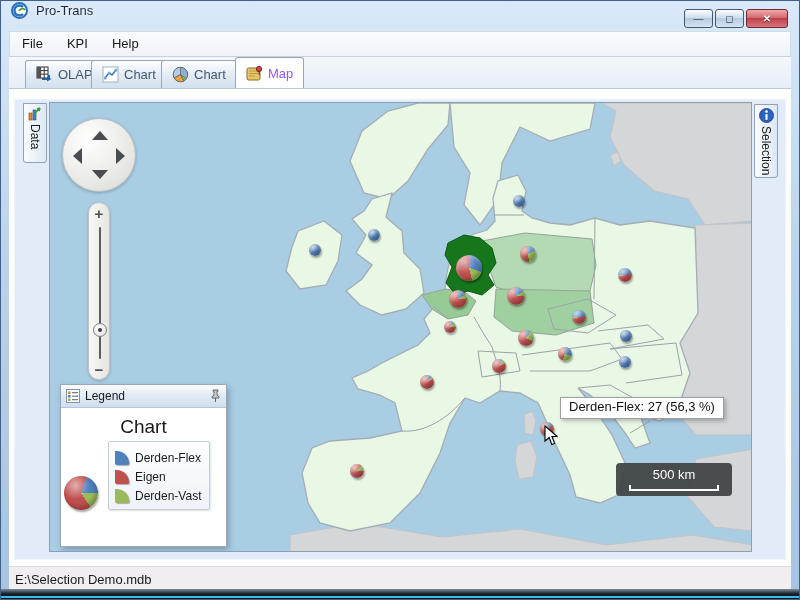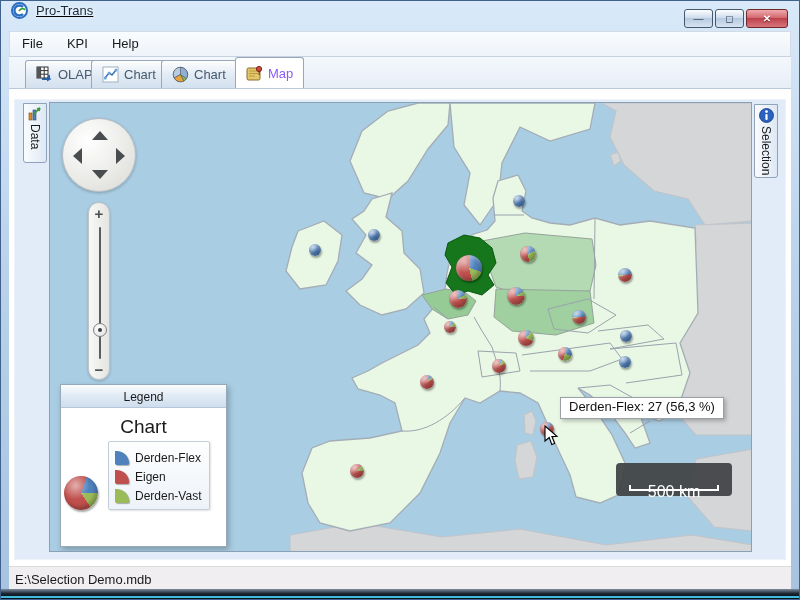--- a/index.html
+++ b/index.html
@@ -2,21 +2,21 @@
 <html><head>
 <meta charset="utf-8">
 <style>
   * { box-sizing: border-box; margin: 0; padding: 0; }
   html,body { width:800px; height:600px; font-family:"Liberation Sans",sans-serif; }
   body { position:relative; overflow:hidden; background:#b6d0ea; }
 
   
   .frame { position:absolute; inset:0; border:1px solid #3f618c;
     background:linear-gradient(#d9e9f9 0%, #bcd4ec 40%, #a7c3e0 100%); }
-  .titlebar { position:absolute; left:0; top:0; right:0; height:18px; display:flex; align-items:center;text-decoration:underline; }
+  .titlebar { position:absolute; left:0; top:0; right:0; height:18px; display:flex; align-items:center; }
   .title-text { font-size:13px; color:#1d2a38; margin-left:8px; text-shadow:0 0 4px #fff; }
   .logo { width:17px; height:17px; margin-left:10px; }
   .win-buttons { position:absolute; right:11px; top:8px; display:flex; gap:2px; }
   .win-btn { width:29px; height:19px; border:1px solid #45586e; border-radius:3px;
     background:linear-gradient(#fdfeff,#cfdded 45%,#b4c8de 46%,#d6e4f2);
     color:#3c4b5c; font-size:10px; line-height:17px; text-align:center; }
   .win-btn.close { width:42px; border-color:#6e2a2a; color:#fff; font-weight:bold;
     background:linear-gradient(#f0a9ad,#d26a70 45%,#b93f49 46%,#d9747c); text-shadow:0 1px 1px #7a1d24; }
 
   
@@ -74,21 +74,21 @@
   .zs-plus { top:2px; } .zs-minus { bottom:1px; }
   .zs-track { position:absolute; left:10px; top:24px; width:2px; height:132px; background:#5a5d60; border-radius:1px; }
   .zs-thumb { position:absolute; left:4px; top:120px; width:14px; height:14px; border-radius:50%;
     background:radial-gradient(circle at 40% 35%, #fff, #dcdcd8); border:1px solid #7e8setting286; border:1px solid #7e8286; }
   .zs-thumb::after { content:""; position:absolute; left:4px; top:4px; width:4px; height:4px; border-radius:50%; background:#3a3d40; }
 
   
   .legend { position:absolute; left:10px; top:281px; width:167px; height:163px; z-index:6;
     background:#fff; border:1px solid #97a8bb; box-shadow:2px 3px 6px rgba(0,0,0,.25); }
   .legend-header { height:23px; display:flex; align-items:center; gap:5px; padding:0 5px;
-    background:linear-gradient(#fbfdfe,#dfeaf4 50%,#cfdeee); border-bottom:1px solid #b7c6d8;flex-direction:column; }
+    background:linear-gradient(#fbfdfe,#dfeaf4 50%,#cfdeee); border-bottom:1px solid #b7c6d8; }
   .legend-title { font-size:12px; color:#1a1a1a; flex:1; }
   .legend-heading { text-align:center; font-size:19px; color:#1a1a1a; margin-top:8px; }
   .legend-sample { position:absolute; left:3px; top:91px; width:34px; height:34px; border-radius:50%;
     box-shadow:inset -2px -3px 4px rgba(0,0,0,.28), 1px 2px 2px rgba(0,0,0,.35); }
   .legend-box { position:absolute; left:47px; top:56px; width:102px; height:69px;
     border:1px solid #c3cdd8; border-radius:2px; background:linear-gradient(#fdfefe,#eef3f9);
     padding:6px 0 0 6px; box-shadow:1px 1px 2px rgba(0,0,0,.12); }
   .legend-entry { display:flex; align-items:center; gap:6px; height:19px; }
   .legend-swatch { width:14px; height:14px; border-radius:0 14px 2px 2px; box-shadow:1px 1px 1px rgba(0,0,0,.3); }
   .legend-label { font-size:12px; color:#1a1a1a; }
@@ -96,21 +96,21 @@
   .legend-hicon { width:14px; height:14px; }
 
   
   .tooltip { position:absolute; left:510px; top:294px; z-index:7; background:#fff;
     border:1px solid #9aa0a6; box-shadow:2px 2px 4px rgba(0,0,0,.25); padding:1px 8px 3px 8px; }
   .tooltip div { font-size:13px; color:#111; line-height:16px; white-space:nowrap; }
 
   
   .scalebar { position:absolute; left:566px; top:360px; width:116px; height:33px; z-index:5;
     background:rgba(64,66,68,.93); border-radius:4px; color:#fff; text-align:center; }
-  .scalebar .sb-label { font-size:16px; margin-top:20px; }
+  .scalebar .sb-label { font-size:13px; margin-top:4px; }
   .sb-rule { position:absolute; left:13px; bottom:5px; width:90px; height:6px;
     border-left:2px solid #fff; border-right:2px solid #fff; border-bottom:2px solid #fff; }
 
   
   .cursor { position:absolute; left:494px; top:322px; z-index:8; }
 
   
   .statusbar { position:absolute; left:8px; right:8px; top:565px; height:25px; background:#f0eef1;
     border-top:1px solid #dcdadd; display:flex; align-items:center; }
   .status-text { font-size:13px; color:#1a1a1a; margin-left:6px; }

